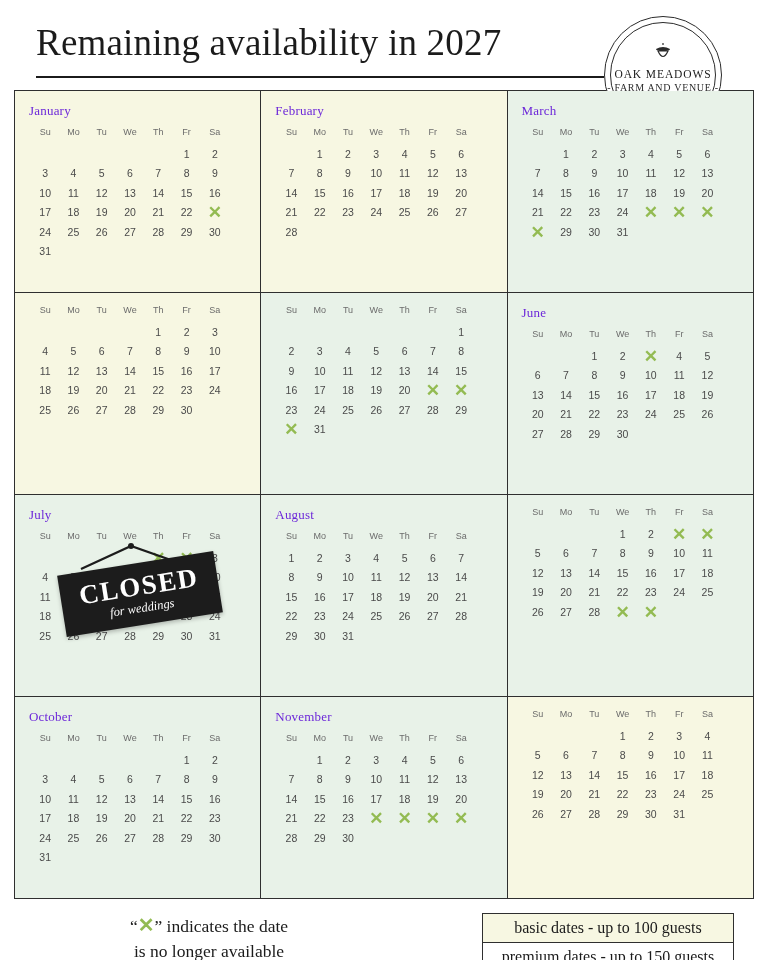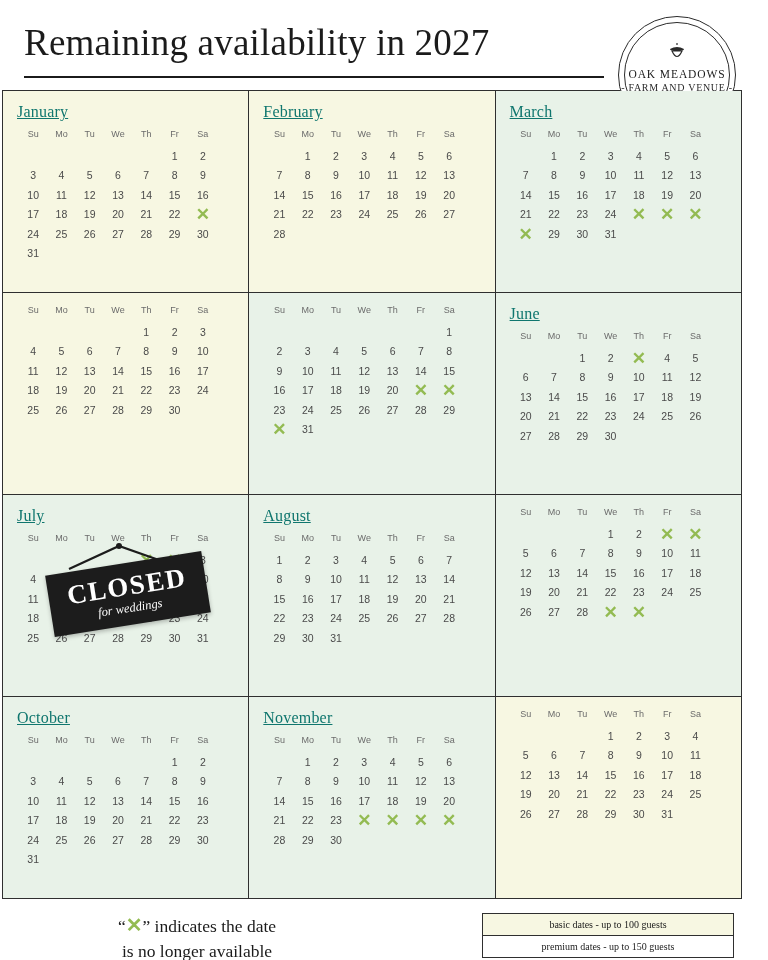--- a/index.html
+++ b/index.html
@@ -13,21 +13,21 @@
     font-family: "Liberation Sans", sans-serif;
     color: #3d3d3d;
     position: relative;
     overflow: hidden;
   }
   .page {
     width: 768px;
     height: 936px;
     position: relative;
     box-sizing: border-box;
-    padding: 18px 14px 10px 2px;
+    padding: 18px 14px 10px 14px;
   }
   
   .header {
     position: relative;
     height: 66px;
     padding-left: 22px;
     box-sizing: border-box;
   }
   .title {
     font-family: "Liberation Serif", serif;
@@ -40,21 +40,21 @@
   .title-rule {
     position: absolute;
     left: 22px;
     right: 150px;
     top: 58px;
     height: 2px;
     background: #1b1b1b;
   }
   .logo {
     position: absolute;
-    right: 18px;
+    right: 32px;
     top: -2px;
     width: 118px;
     height: 118px;
     border-radius: 50%;
     border: 1.5px solid #2b2b2b;
     box-sizing: border-box;
     display: flex;
     flex-direction: column;
     align-items: center;
     justify-content: center;
@@ -112,25 +112,24 @@
     border-bottom: 1.5px solid #2f2f2f;
     box-sizing: border-box;
     padding: 12px 10px 6px 14px;
     position: relative;
   }
   .cell.basic    { background: #f7f7e2; }
   .cell.premium  { background: #e8f2e8; }
 
   .month-name {
     font-family: "Liberation Serif", serif;
-    font-size: 16px;
-    color: #0f766e;
+    font-size: 13px;
+    color: #6d28d9;
     margin-bottom: 8px;
     letter-spacing: 0.2px;
-    text-decoration: underline;
   }
   table.cal {
     border-collapse: collapse;
     width: 198px;
     margin-left: 2px;
   }
   table.cal th {
     font-size: 9px;
     font-weight: normal;
     color: #6b6b6b;
@@ -215,21 +214,21 @@
     color: #93bb52;
     font-weight: bold;
     font-size: 20px;
   }
   .keys {
     width: 252px;
   }
   .key {
     border: 1.2px solid #2f2f2f;
     font-family: "Liberation Serif", serif;
-    font-size: 10px;
+    font-size: 16px;
     color: #1b1b1b;
     text-align: center;
     padding: 5px 4px;
     box-sizing: border-box;
   }
   .key.basic { background: #f7f7e2; }
   .key.premium { background: #ffffff; border-top: none; }
 </style>
 </head>
 <body>

